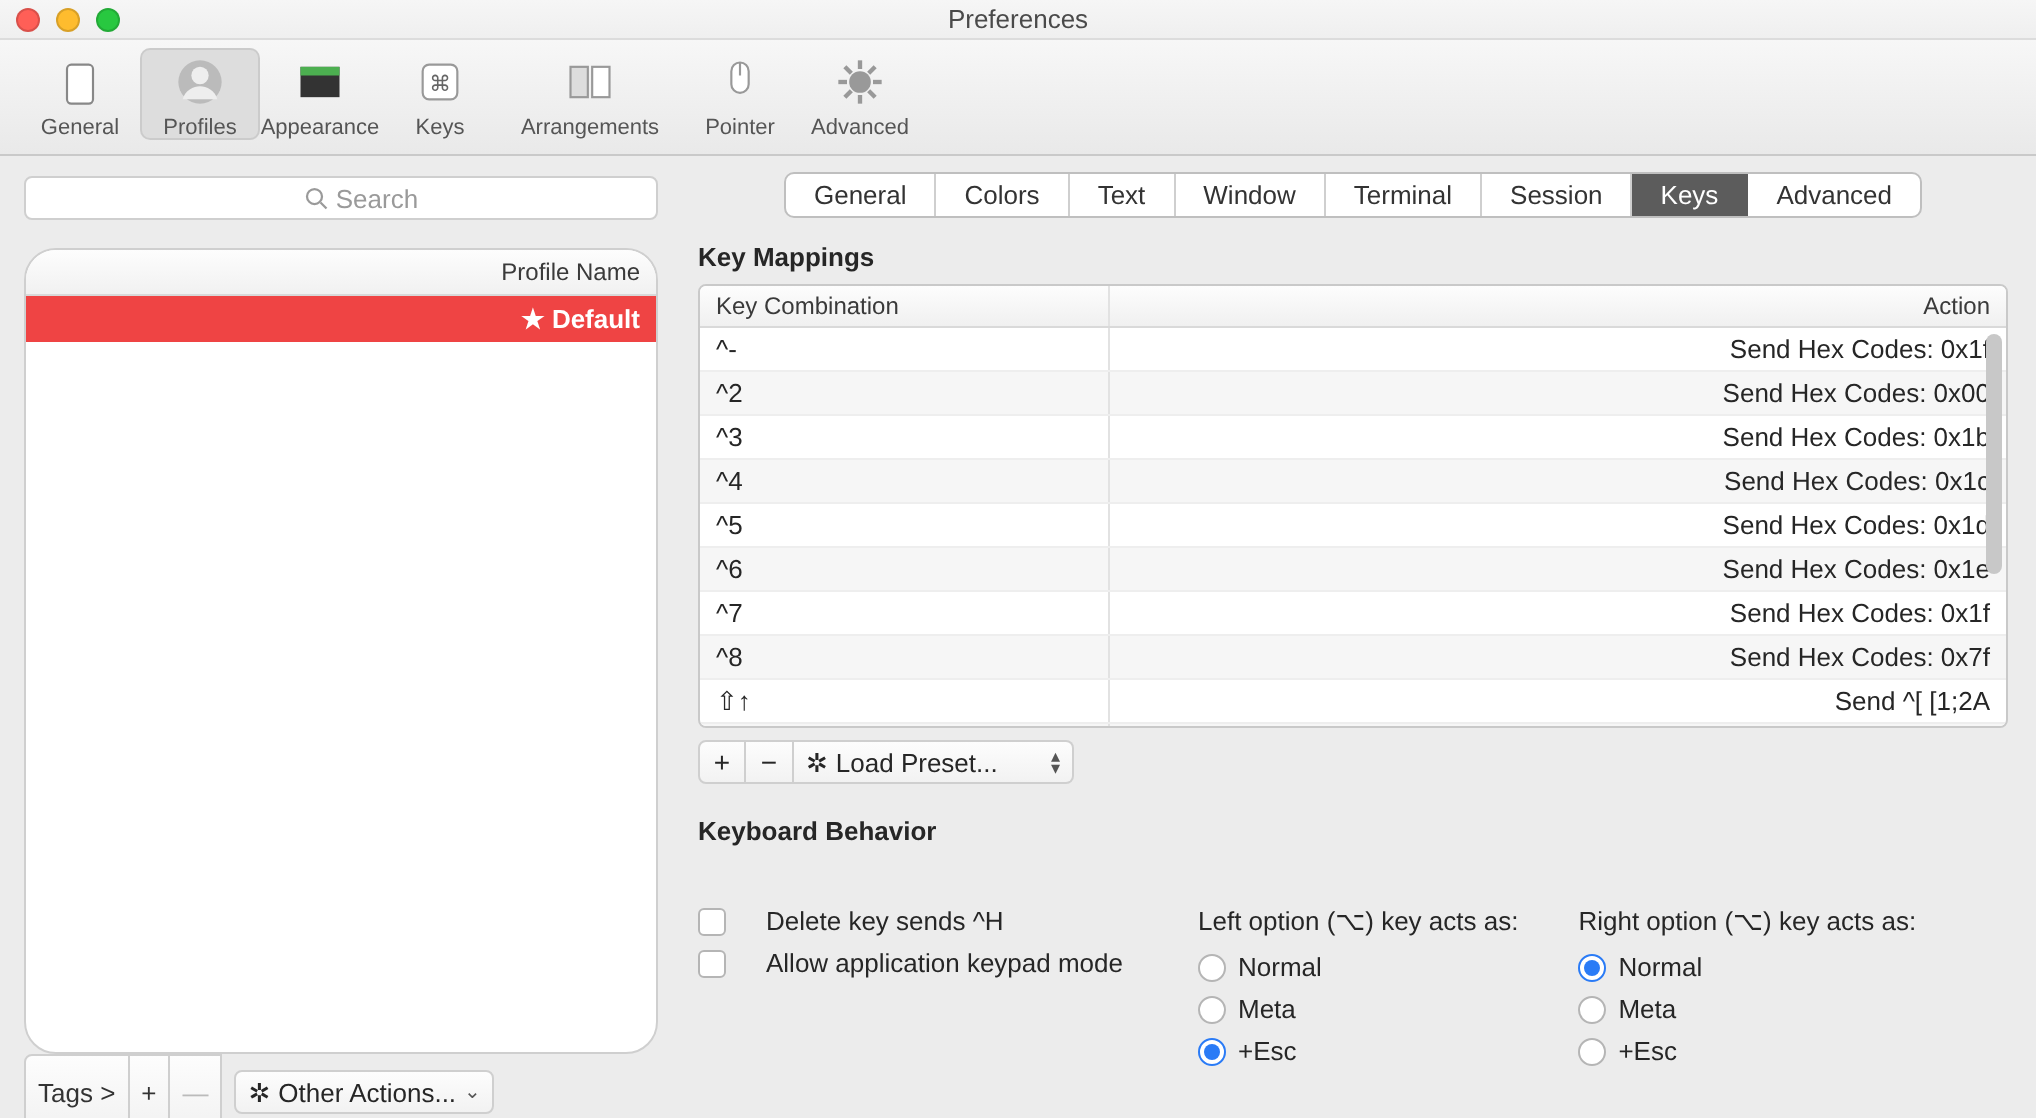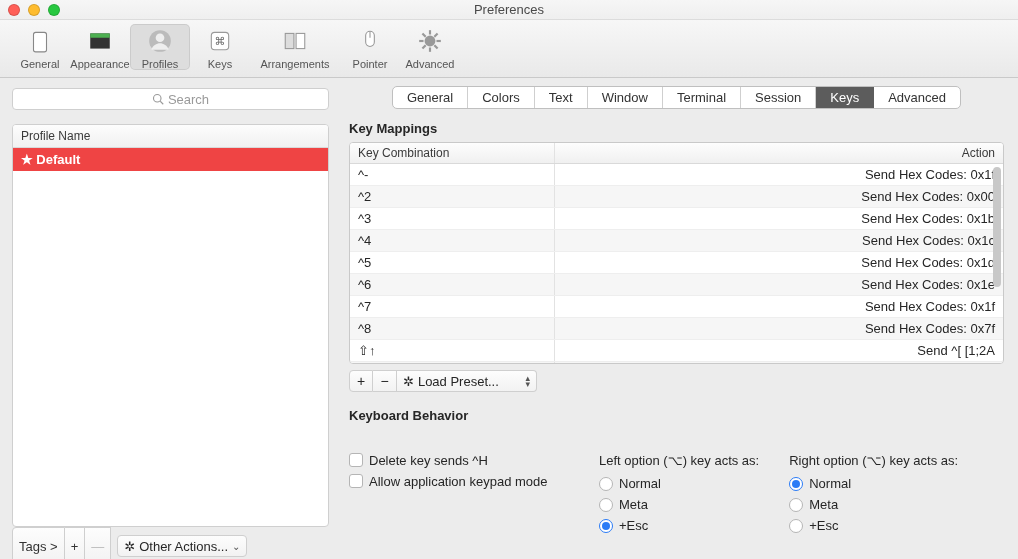--- a/index.html
+++ b/index.html
@@ -22,21 +22,21 @@
   .tb-icon svg { width:26px; height:26px; }
 
   
   .body { position:absolute; top:78px; bottom:0; left:0; right:0; display:flex; }
   .left { width:335px; height:100%; padding:10px 6px 0 12px; display:flex; flex-direction:column; }
   .right { flex:1; height:100%; padding:6px 14px 14px 14px; display:flex; flex-direction:column; min-width:0; }
 
   
   .search { height:22px; border:1px solid #cfcfcf; border-radius:4px; background:#fff; display:flex; align-items:center; justify-content:center; color:#9a9a9a; gap:4px;padding-left:20px; }
   .search svg{width:12px;height:12px;}
-  .profile-list { margin-top:14px; flex:1; border:1px solid #cfcfcf; border-radius:4px; background:#fff; overflow:hidden; display:flex; flex-direction:column; }
+  .profile-list { margin-top:14px; flex:1; border:1px solid #cfcfcf; border-radius:16px; background:#fff; overflow:hidden; display:flex; flex-direction:column;text-align:right; }
   .pl-header { background:linear-gradient(#fdfdfd,#f1f1f1); border-bottom:1px solid #d9d9d9; padding:4px 8px; font-size:12px; color:#3a3a3a; }
   .pl-row { padding:4px 8px; font-size:13px; }
   .pl-row.sel { background:#ef4444; color:#fff;font-weight:bold; }
   .left-footer { height:26px; margin-top:6px; display:flex; align-items:center; gap:0; }
   .mini-btn { height:39px; border:1px solid #cfcfcf; background:linear-gradient(#fdfdfd,#f2f2f2); display:flex; align-items:center; justify-content:center; font-size:13px; color:#333; padding:0 6px; }
   .mini-btn:first-child{border-top-left-radius:4px;border-bottom-left-radius:4px;}
   .mini-group { display:flex; }
   .mini-group .mini-btn + .mini-btn { border-left:none; }
   .other-actions { height:22px; border:1px solid #cfcfcf; border-radius:4px; background:linear-gradient(#fdfdfd,#f2f2f2); display:flex; align-items:center; padding:0 6px; gap:4px; margin-left:6px; }
   .chev{font-size:10px;color:#555;}
@@ -65,21 +65,21 @@
   .tf-group { display:flex; }
   .tf-btn { height:22px; width:24px; border:1px solid #cfcfcf; background:linear-gradient(#fdfdfd,#f2f2f2); display:flex; align-items:center; justify-content:center; font-size:14px; }
   .tf-btn + .tf-btn { border-left:none; }
   .tf-btn:first-child{border-top-left-radius:4px;border-bottom-left-radius:4px;}
   .preset { height:22px; border:1px solid #cfcfcf; border-left:none; border-top-right-radius:4px; border-bottom-right-radius:4px; background:linear-gradient(#fdfdfd,#f2f2f2); display:flex; align-items:center; padding:0 16px 0 6px; gap:4px; font-size:13px; position:relative; width:140px; }
   .preset .chev2{position:absolute; right:6px; font-size:9px; color:#555; line-height:6px;}
 
   
   .kb-section { margin-top:24px; display:flex; gap:30px; }
   .kb-col { display:flex; flex-direction:column; gap:6px; font-size:13px; }
-  .chk { display:flex; align-items:flex-start; gap:6px; }
+  .chk { display:flex; align-items:flex-end; gap:20px; }
   .chk-box { width:14px; height:14px; border:1px solid #b5b5b5; border-radius:3px; background:#fff; }
   .radio { display:flex; align-items:center; gap:6px; }
   .radio-outer { width:14px; height:14px; border:1px solid #b5b5b5; border-radius:50%; background:#fff; display:flex; align-items:center; justify-content:center; }
   .radio-outer.sel { border-color:#2a7bf6; }
   .radio-outer.sel::after{content:""; width:8px; height:8px; border-radius:50%; background:#2a7bf6;}
   .col-label{font-size:13px; color:#262626; margin-bottom:2px;}
 </style>
 </head>
 <body>
 
@@ -94,38 +94,38 @@
 
 <div class="toolbar">
   <div class="tb-item">
     <div class="tb-icon">
         <svg viewBox="0 0 24 24">
           <rect x="6" y="4" width="12" height="18" rx="2" fill="#fff" stroke="#888"></rect>
         </svg>
       </div>
     <span>General</span>
   </div>
-  <div class="tb-item">
-    <div class="tb-icon">
-        <svg viewBox="0 0 24 24">
-          <rect x="3" y="5" width="18" height="14" fill="#333"></rect>
-          <rect x="3" y="5" width="18" height="4" fill="#4caf50"></rect>
-        </svg>
-      </div>
-    <span>Appearance</span>
-  </div>
   <div class="tb-item active">
     <div class="tb-icon">
         <svg viewBox="0 0 24 24">
           <circle cx="12" cy="12" r="10" fill="#bbb"></circle>
           <circle cx="12" cy="9" r="4" fill="#eee"></circle>
           <path d="M4 20c1-4 5-6 8-6s7 2 8 6" fill="#eee"></path>
         </svg>
       </div>
     <span>Profiles</span>
+  </div>
+  <div class="tb-item">
+    <div class="tb-icon">
+        <svg viewBox="0 0 24 24">
+          <rect x="3" y="5" width="18" height="14" fill="#333"></rect>
+          <rect x="3" y="5" width="18" height="4" fill="#4caf50"></rect>
+        </svg>
+      </div>
+    <span>Appearance</span>
   </div>
   <div class="tb-item">
     <div class="tb-icon">
         <svg viewBox="0 0 24 24">
           <rect x="4" y="4" width="16" height="16" rx="3" fill="#fff" stroke="#999"></rect>
           <text x="12" y="16" text-anchor="middle" font-size="10" fill="#666">⌘</text>
         </svg>
       </div>
     <span>Keys</span>
   </div>

